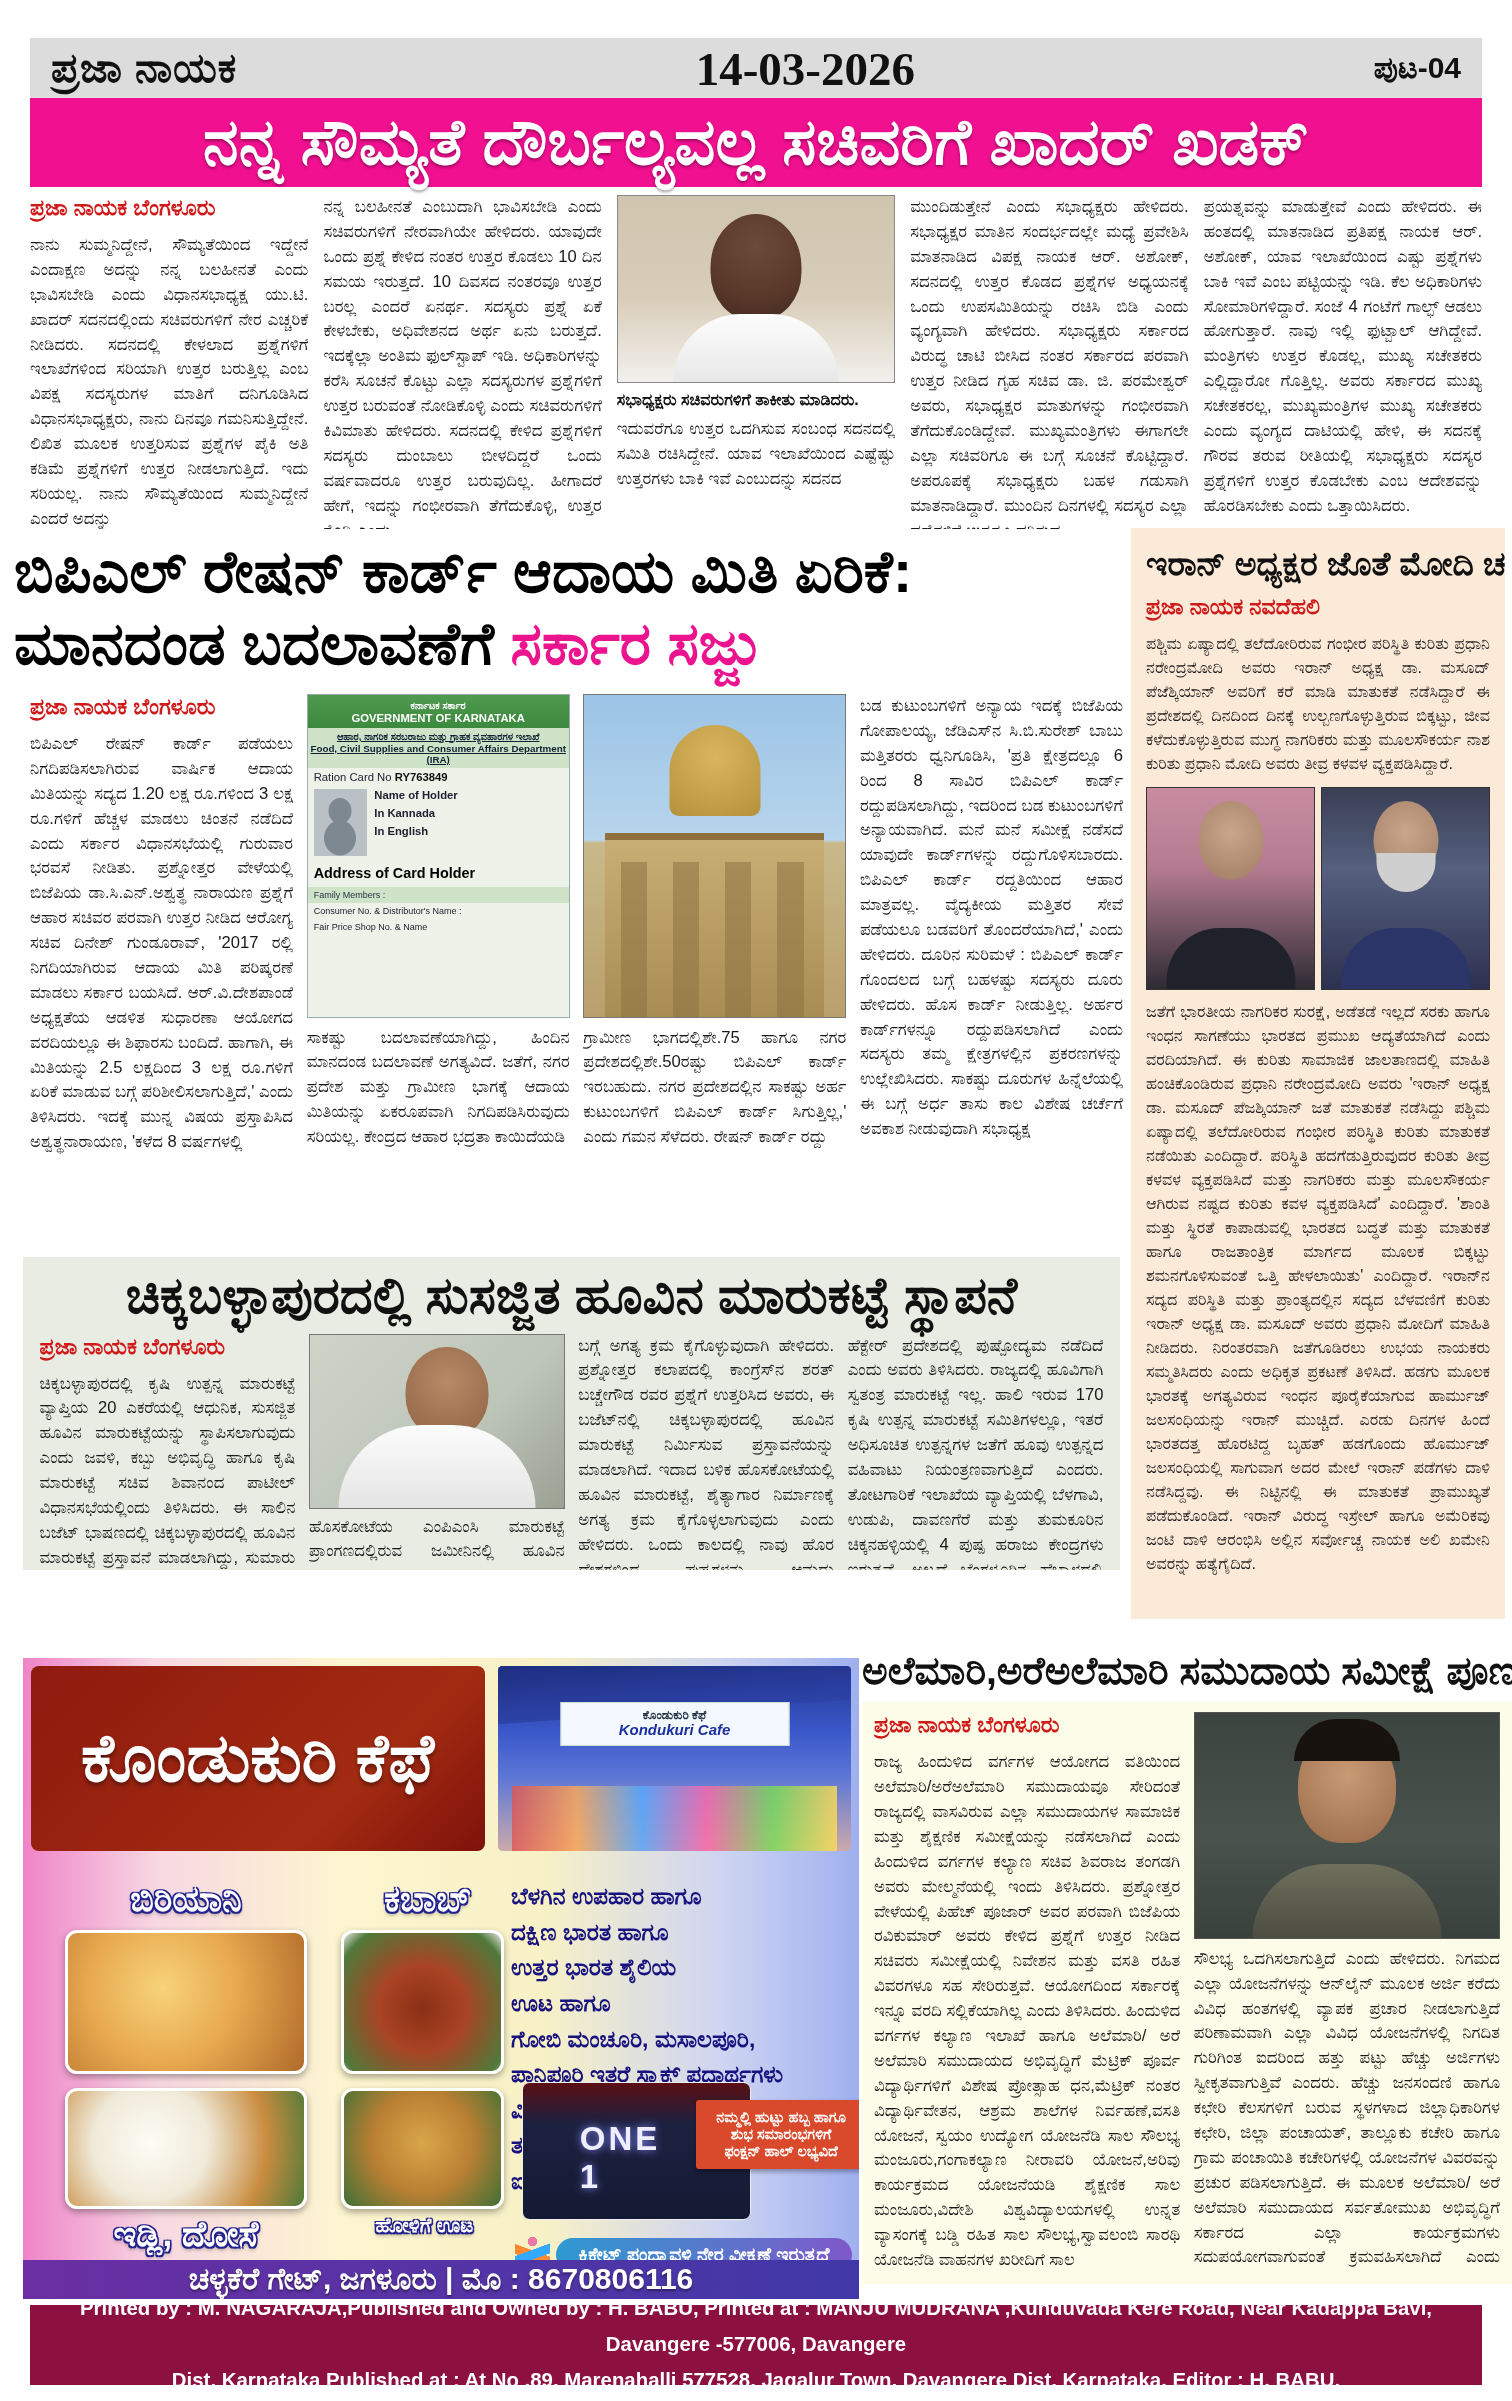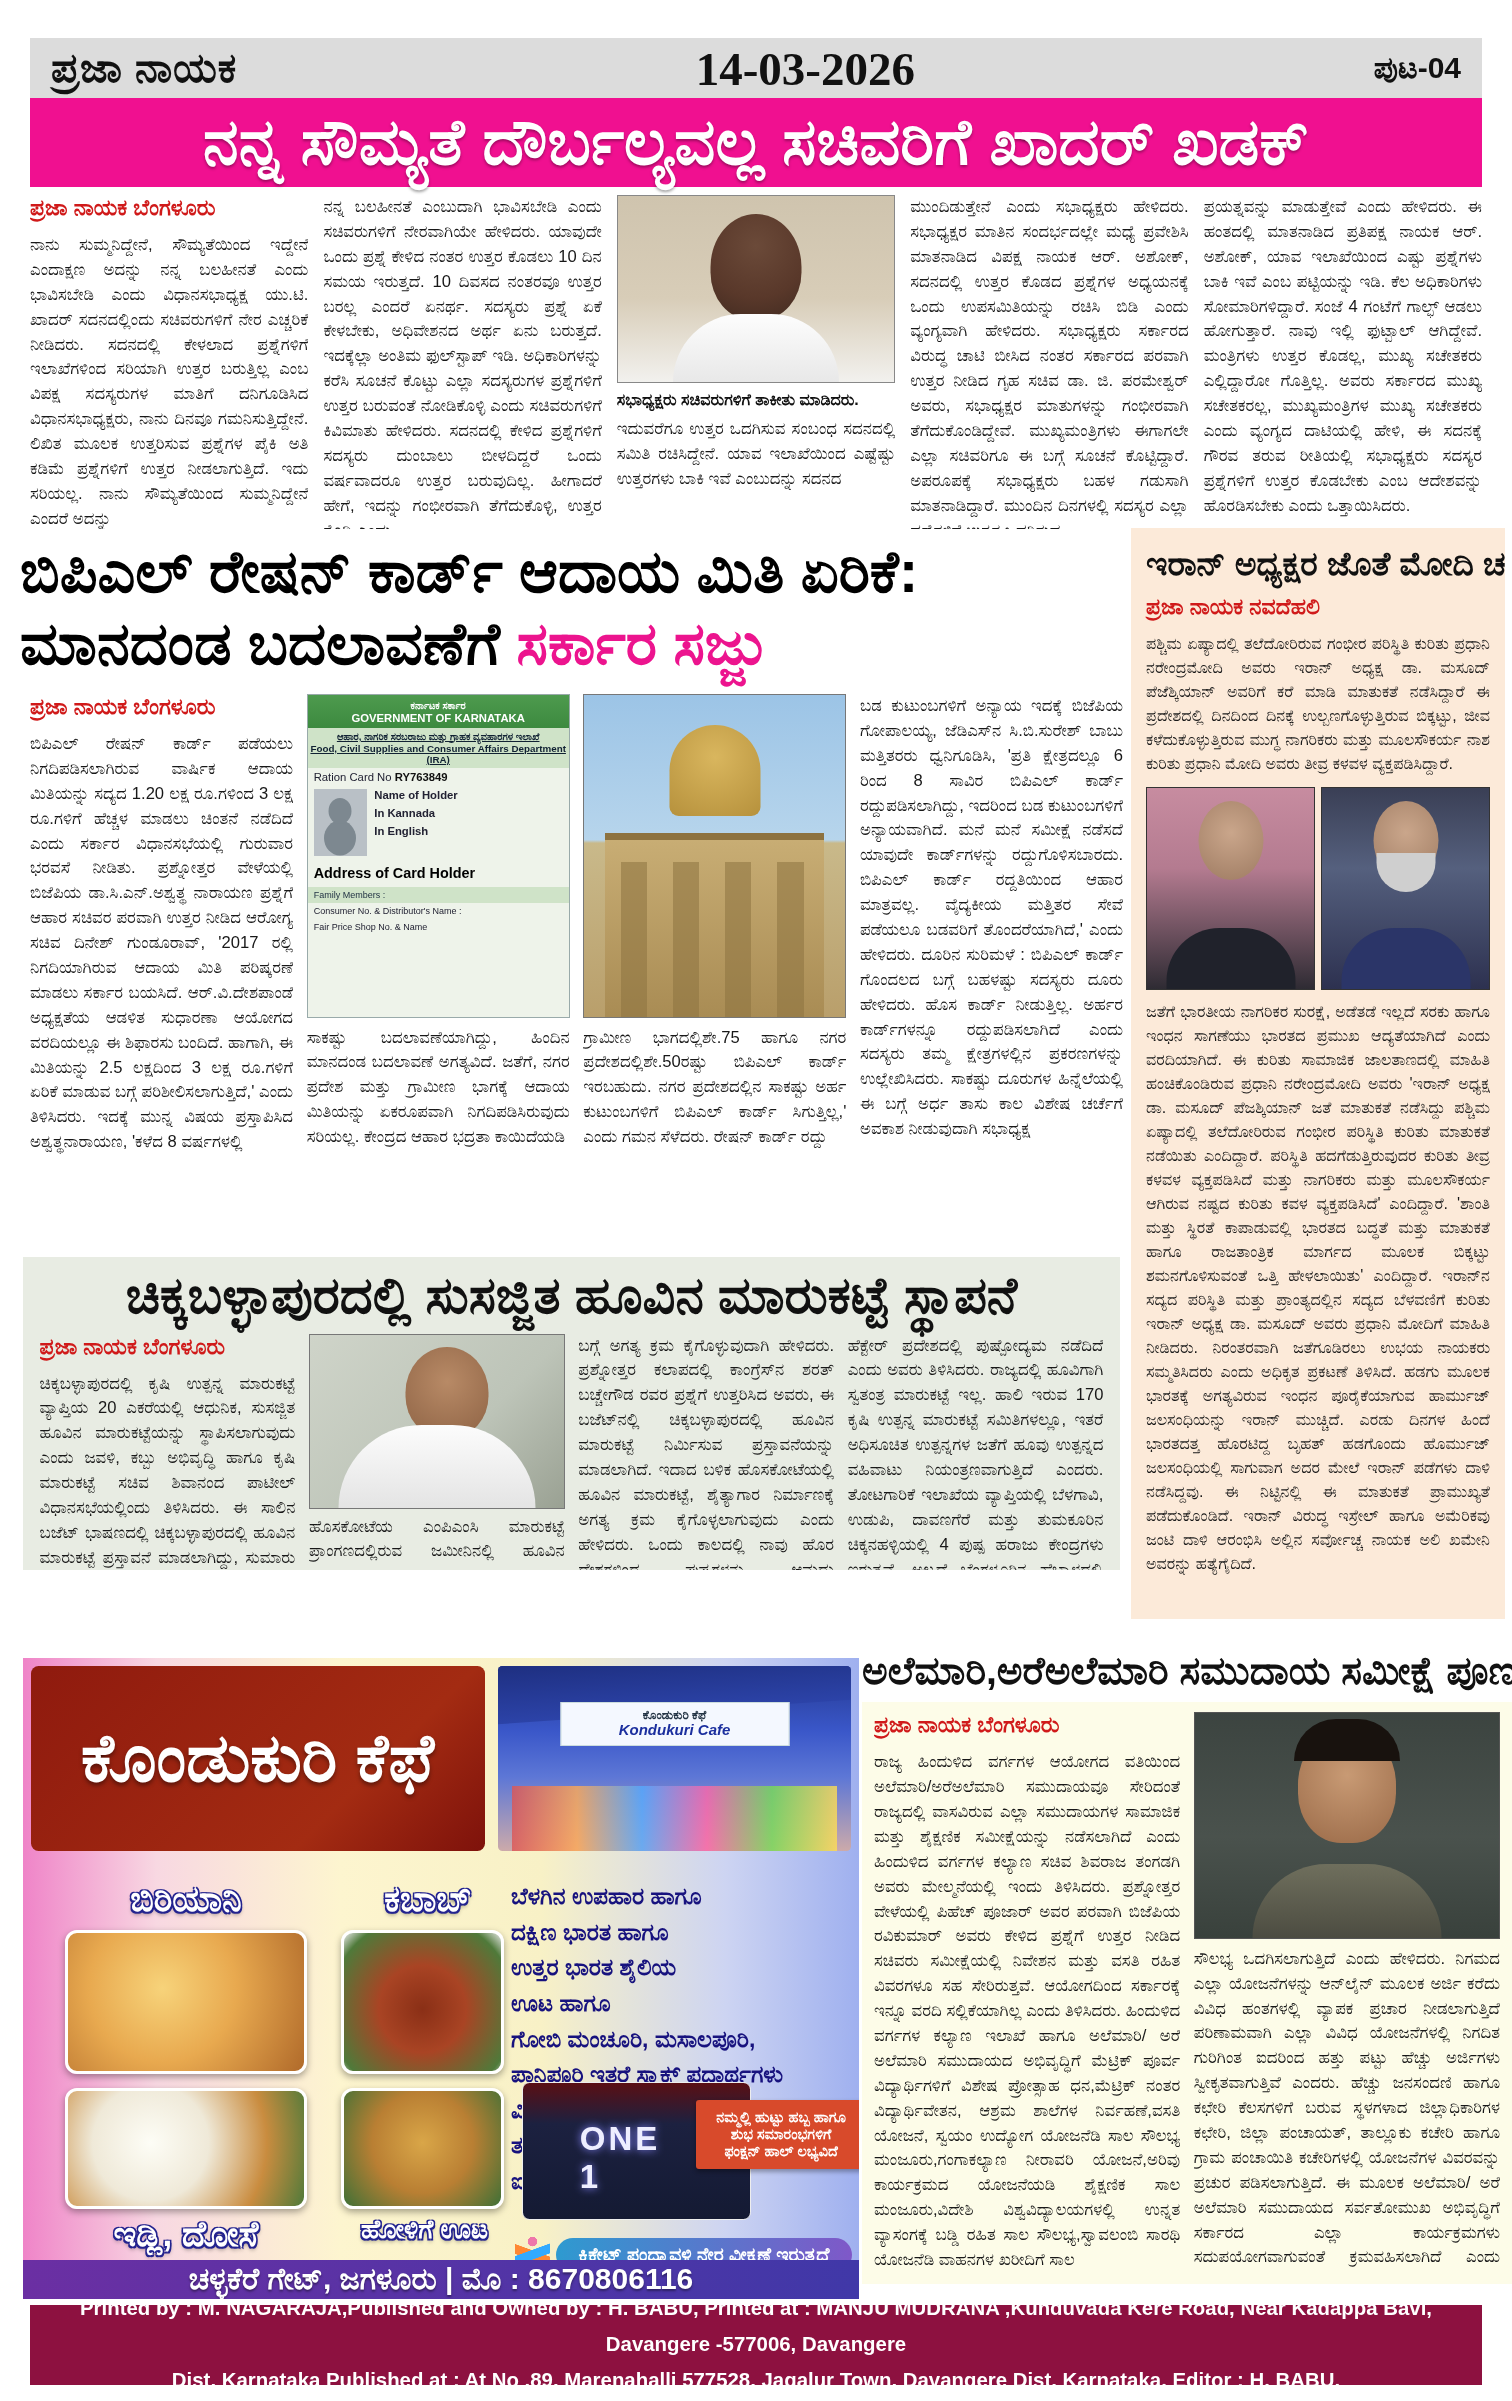--- a/index.html
+++ b/index.html
@@ -27,21 +27,21 @@
   .article1{position:absolute;left:30px;top:195px;width:1452px;height:334px;display:flex;gap:15px;}
   .article1 .col{flex:1;overflow:hidden;}
   .a1-photo{width:100%;height:188px;border:1.5px solid #888;box-sizing:border-box;
             background:linear-gradient(180deg,#cfc4ae 0%,#d8cdb8 55%,#f2f1ee 100%);position:relative;}
   .head-shape{position:absolute;left:50%;top:18px;transform:translateX(-50%);width:91px;height:106px;border-radius:50% 50% 45% 45%;
               background:radial-gradient(circle at 50% 30%,#6b4a39 0%,#59382a 60%,#402a20 100%);}
   .shirt-shape{position:absolute;left:50%;bottom:0;transform:translateX(-50%);width:166px;height:68px;border-radius:68px 68px 0 0;
                background:linear-gradient(180deg,#fdfdfd,#e8e8e8);}
 
   
-  .bpl-head{position:absolute;left:20px;top:537px;width:1093px;}
+  .bpl-head{position:absolute;left:14px;top:537px;width:1093px;}
   .bpl-line{font-size:59px;font-weight:bold;line-height:1.22;color:#000;white-space:nowrap;}
   .bpl-accent{color:#ec148e;}
   .bpl-body{position:absolute;left:30px;top:694px;width:1093px;height:561px;display:flex;gap:13.6px;}
   .bpl-body .col{flex:1;overflow:hidden;}
 
   
   .ration-card{width:100%;height:324px;border:0.8px solid #9aa;background:#eef3ea;box-sizing:border-box;
                font-size:11.3px;overflow:hidden;margin-bottom:7.6px;}
   .rc-govt{background:linear-gradient(180deg,#4e9a4e,#3c8a3f);color:#fff;text-align:center;padding:4.5px 3px;font-weight:bold;}
   .rc-govt .kn{font-size:9.8px;}
@@ -328,21 +328,21 @@
 ಊಟ ಹಾಗೂ
 ಗೋಬಿ ಮಂಚೂರಿ, ಮಸಾಲಪೂರಿ,
 ಪಾನಿಪೂರಿ ಇತರೆ ಸ್ನಾಕ್ಸ್ ಪದಾರ್ಥಗಳು
 ವಿವಿಧ ರೀತಿಯ ಹಣ್ಣಿನ ಜ್ಯೂಸ್
 ತಂಪಾದ ಪಾನೀಯಗಳು
 ಐಸ್ ಕ್ರೀಂಗಳು ದೊರೆಯುತ್ತವೆ..</div>
 
     <div class="food-img f-idli" style="left:42px;top:430px;width:242px;height:121px;"></div>
     <div class="food-img f-holige" style="left:318px;top:430px;width:163px;height:121px;"></div>
     <div class="food-label" style="left:38px;top:556px;">ಇಡ್ಲಿ, ದೋಸೆ</div>
-    <div class="food-label" style="left:303px;top:556px;width:197px;font-size:26px;">ಹೋಳಿಗೆ ಊಟ</div>
+    <div class="food-label" style="left:303px;top:556px;width:197px;font-size:20px;">ಹೋಳಿಗೆ ಊಟ</div>
 
     <div class="hall-img">
       <div class="stage">ONE 1</div>
     </div>
     <div class="hall-note">ನಮ್ಮಲ್ಲಿ ಹುಟ್ಟು ಹಬ್ಬ ಹಾಗೂ
 ಶುಭ ಸಮಾರಂಭಗಳಿಗೆ
 ಫಂಕ್ಷನ್ ಹಾಲ್ ಲಭ್ಯವಿದೆ</div>
 
     <div class="cricket-row">
       <div class="cricket-icon"></div>

